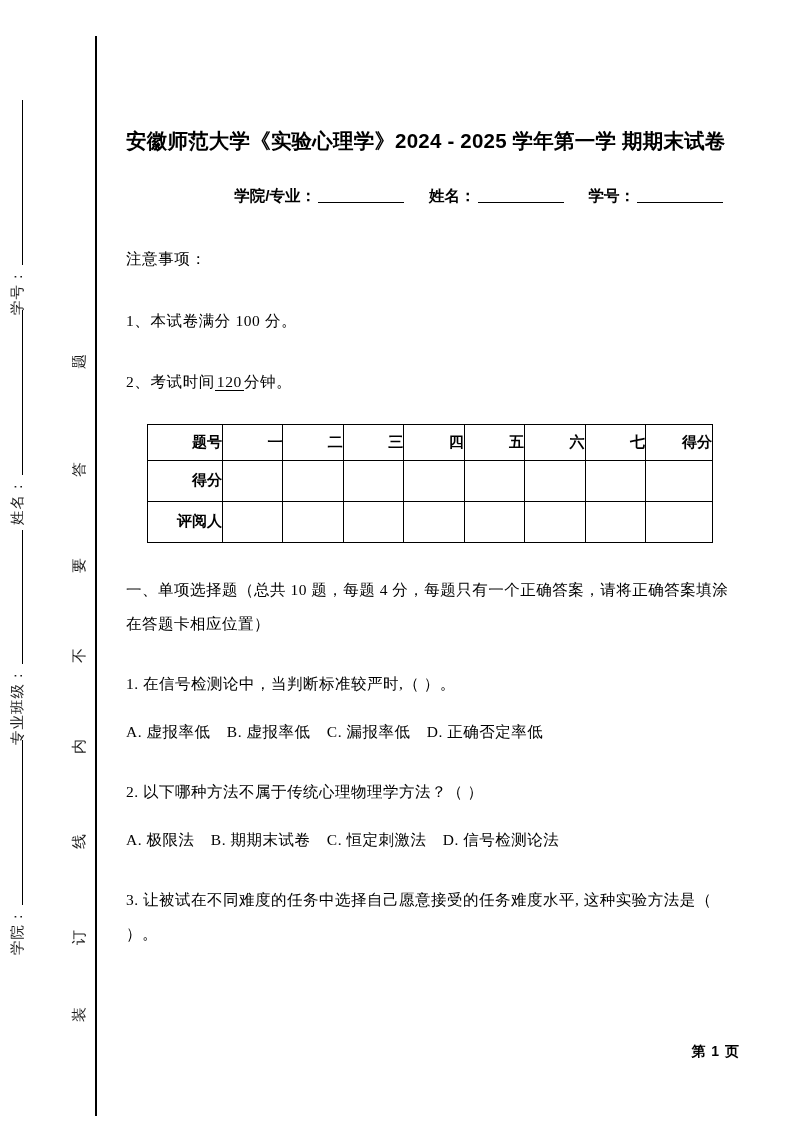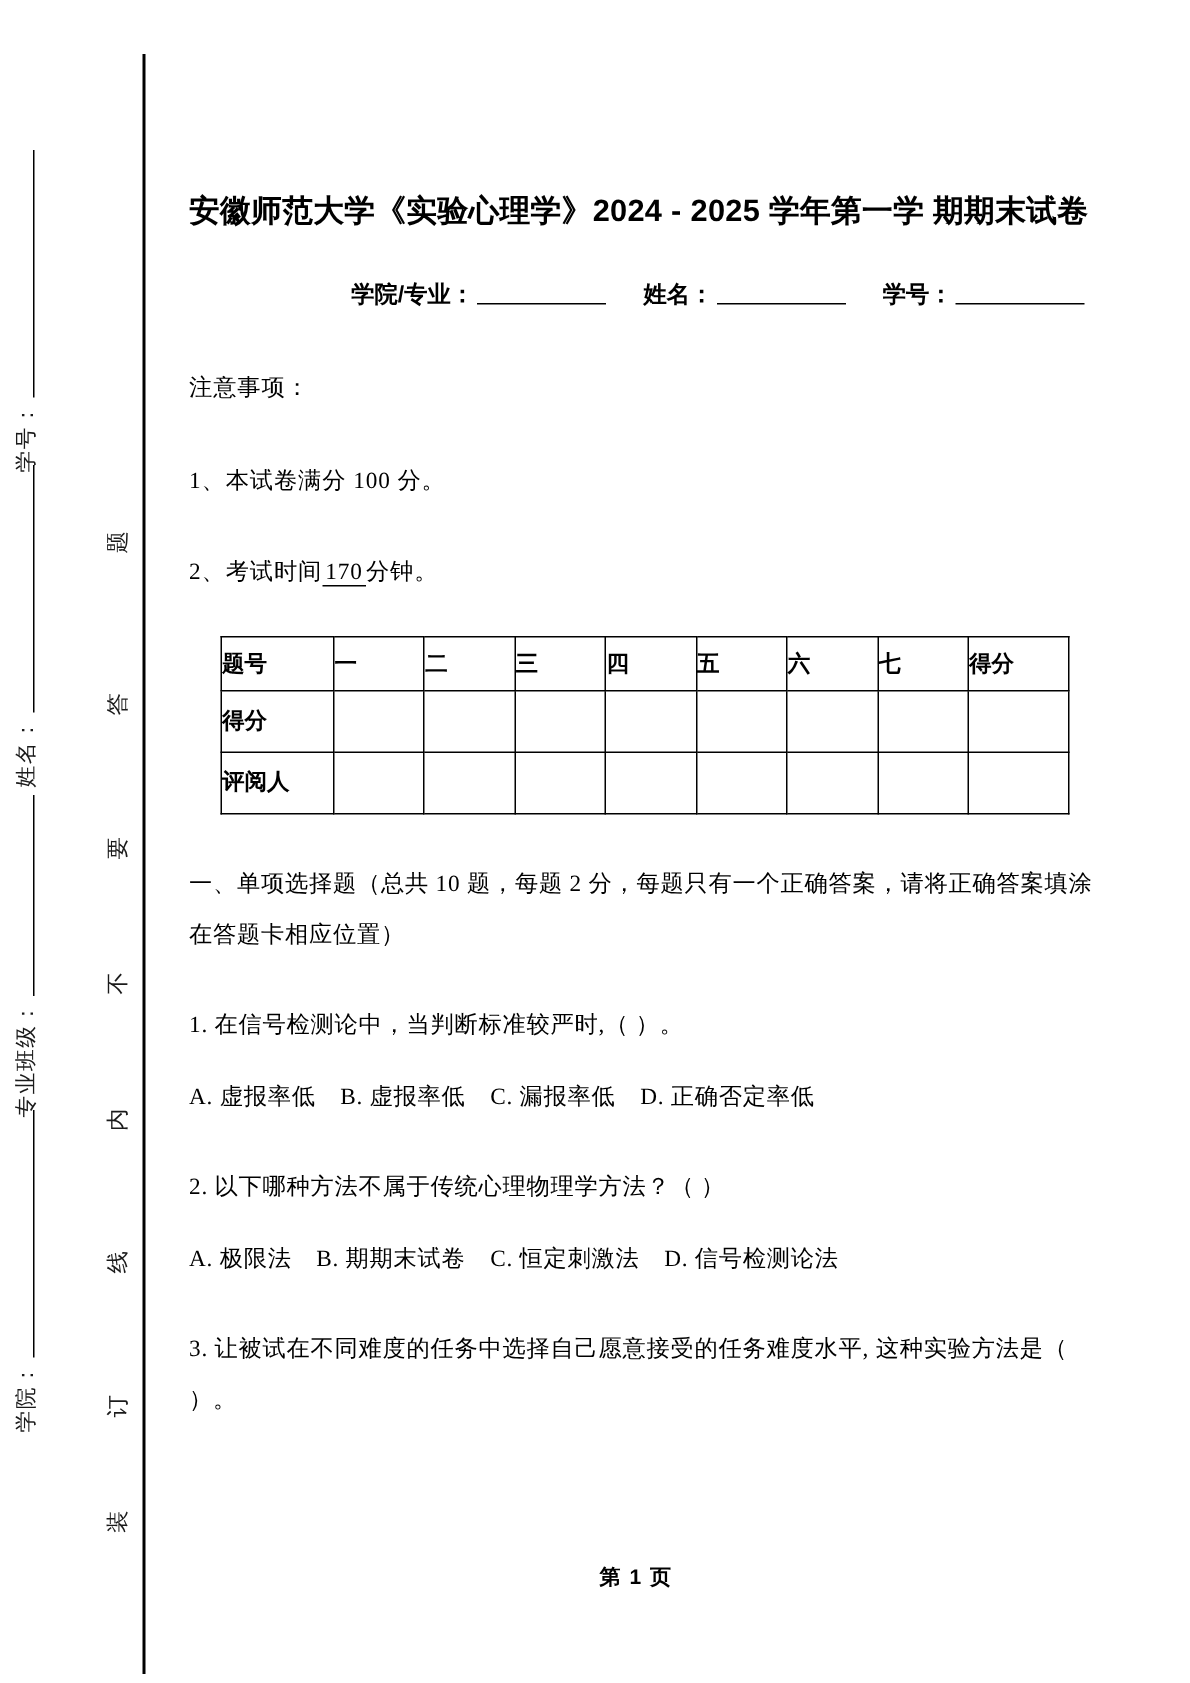--- a/index.html
+++ b/index.html
@@ -120,21 +120,21 @@
   
   #score-table {
     margin-top: 34px;
     margin-left: 21px;
     border-collapse: collapse;
     width: 566px;
     table-layout: fixed;
   }
   #score-table td {
     border: 1.6px solid #000;
-    text-align: left;
+    text-align: right;
     font-family: "Liberation Sans", "DejaVu Sans", sans-serif;
     font-weight: bold;
     font-size: 15px;
     height: 35px;
     padding: 0;
   }
   #score-table td.rowhead { width: 74px; }
   #score-table td.tail    { width: 66px; }
   #score-table tr.body-row td { height: 40px; }
 
@@ -157,24 +157,24 @@
   #section-heading {
     margin-top: 30px;
     font-size: 15.5px;
     line-height: 34px;
     letter-spacing: 0.5px;
   }
 
   
   #page-footer {
     position: absolute;
-    left: 122px;
+    left: 136px;
     top: 1043px;
     width: 604px;
-    text-align: center;
+    text-align: right;
     font-family: "Liberation Sans", "DejaVu Sans", sans-serif;
     font-weight: bold;
     font-size: 14px;
     letter-spacing: 1px;
   }
 </style>
 </head>
 <body>
 
 <div id="margin-area">
@@ -213,21 +213,21 @@
     <span>安徽师范大学《实验心理学》2024 - 2025 学年第一学</span>
     <span>期期末试卷</span>
   </h1>
 
   <div id="id-fields">
     <span>学院/专业：</span><span class="blank"></span><span class="gap"></span><span>姓名：</span><span class="blank"></span><span class="gap"></span><span>学号：</span><span class="blank"></span>
   </div>
 
   <div class="note-line" id="note-heading">注意事项：</div>
   <div class="note-line" id="note-1">1、本试卷满分 100 分。</div>
-  <div class="note-line" id="note-2"><span>2、考试时间</span><span class="u-val">170</span><span>分钟。</span></div>
+  <div class="note-line" id="note-2"><span>2、考试时间</span><span class="u-val">120</span><span>分钟。</span></div>
 
   <table id="score-table">
     <tbody>
       <tr>
         <td class="rowhead">题号</td>
         <td>一</td>
         <td>二</td>
         <td>三</td>
         <td>四</td>
         <td>五</td>
@@ -253,21 +253,21 @@
         <td></td>
         <td></td>
         <td></td>
         <td></td>
         <td></td>
         <td class="tail"></td>
       </tr>
     </tbody>
   </table>
 
-  <div id="section-heading">一、单项选择题（总共 10 题，每题 2 分，每题只有一个正确答案，请将正确答案填涂在答题卡相应位置）</div>
+  <div id="section-heading">一、单项选择题（总共 10 题，每题 4 分，每题只有一个正确答案，请将正确答案填涂在答题卡相应位置）</div>
 
   <div class="q-block">
     <p class="q-para">1. 在信号检测论中，当判断标准较严时,（  ）。</p>
     <p class="q-opts">
       <span class="opt">A. 虚报率低</span>
       <span class="opt">B. 虚报率低</span>
       <span class="opt">C. 漏报率低</span>
       <span class="opt">D. 正确否定率低</span>
     </p>
   </div>

